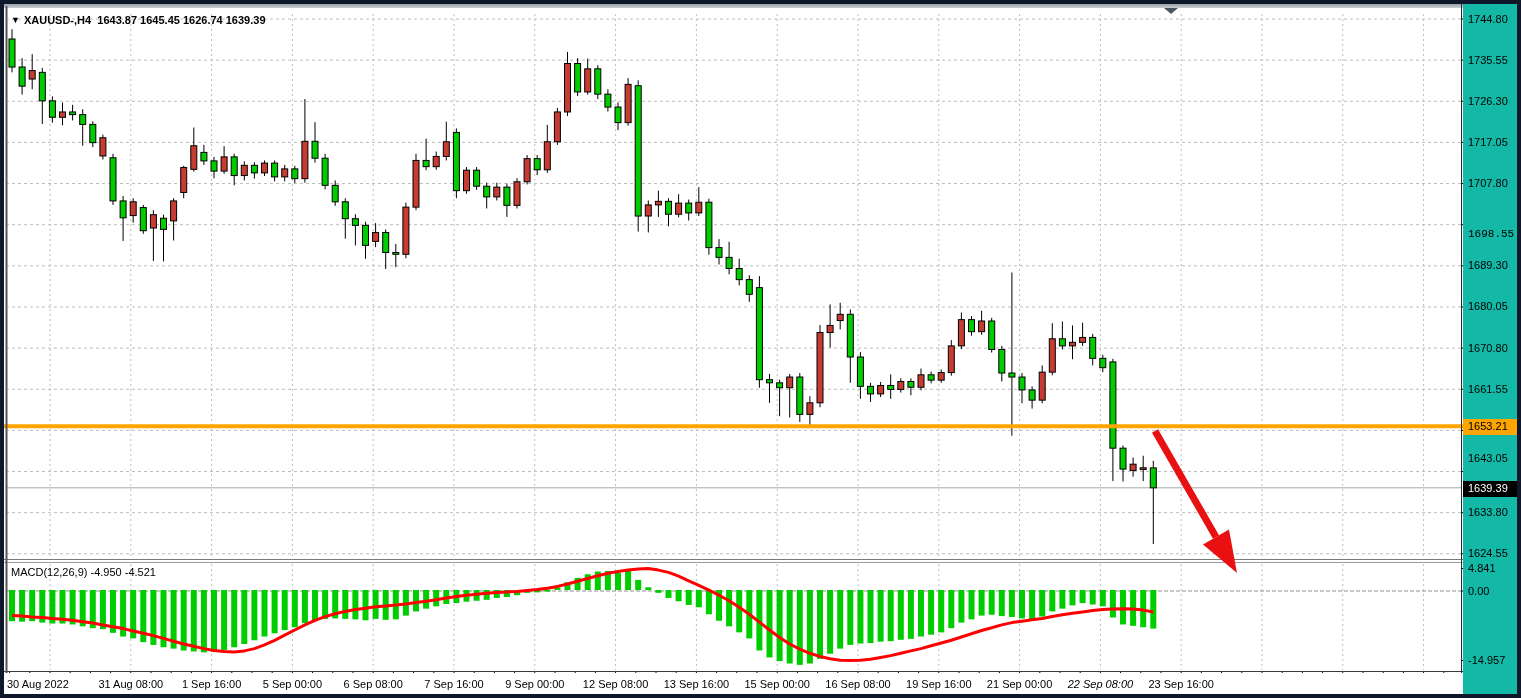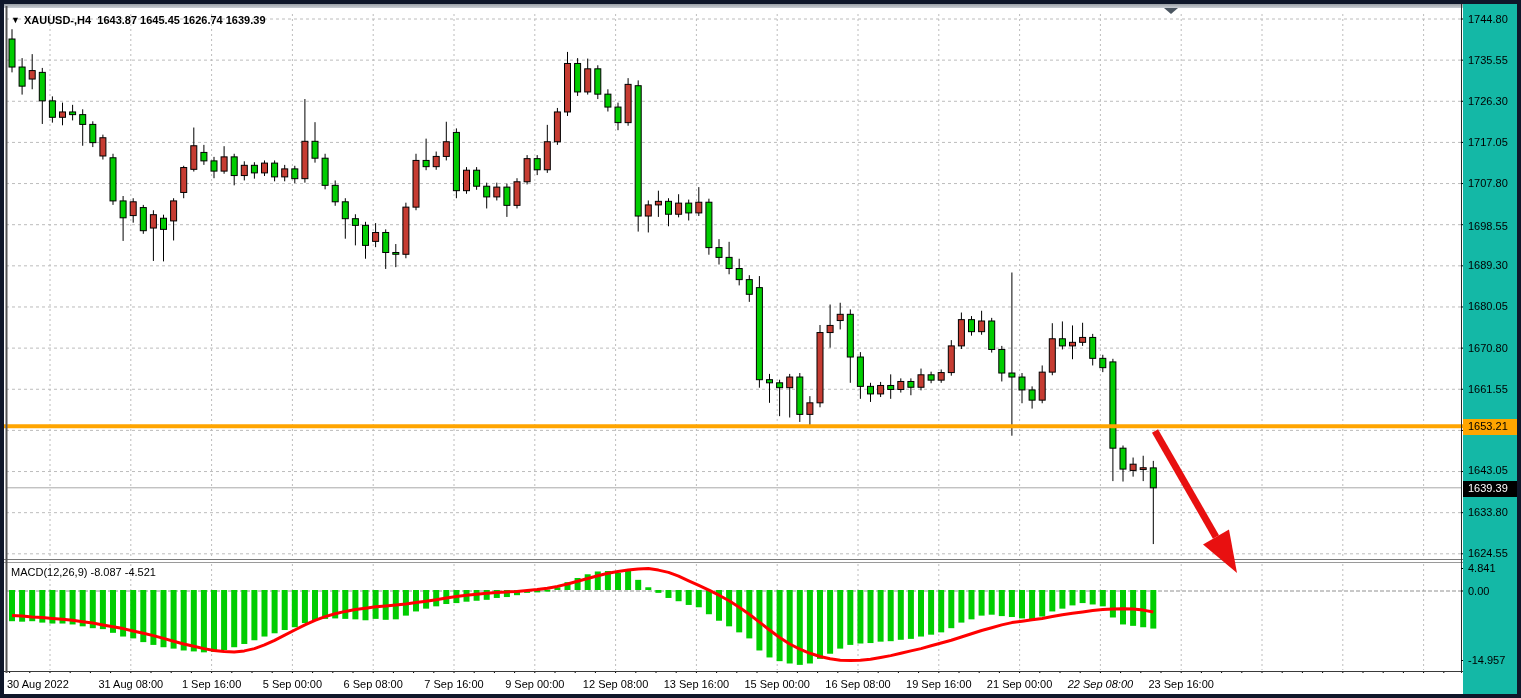--- a/index.html
+++ b/index.html
@@ -532,36 +532,36 @@
       <g>
         <line x1="1151" y1="427" x2="1212" y2="533" stroke="#e81010" stroke-width="7"></line>
         <polygon points="1233,569 1199.0,540.6 1225.0,525.4" fill="#e81010"></polygon>
       </g>
     </svg>
 
   <div class="overlay-label" id="chart-title">
     <span class="dd">▼</span><span>XAUUSD-,H4</span>&nbsp;&nbsp;<span>1643.87 1645.45 1626.74 1639.39</span>
   </div>
 
-  <div class="overlay-label" id="macd-title">MACD(12,26,9) -8.087 -4.521</div>
+  <div class="overlay-label" id="macd-title">MACD(12,26,9) -4.950 -4.521</div>
 
   <div id="price-axis">
     <div id="price-ticks">
         <div class="p-tick" style="top: 8.5px;">1744.80</div>
         <div class="p-tick" style="top: 49.6394px;">1735.55</div>
         <div class="p-tick" style="top: 90.7788px;">1726.30</div>
         <div class="p-tick" style="top: 131.918px;">1717.05</div>
         <div class="p-tick" style="top: 173.058px;">1707.80</div>
-        <div class="p-tick" style="top: 216px;">1698.55</div>
+        <div class="p-tick" style="top: 224px; font-family: Liberation Mono, monospace;">1698.55</div>
         <div class="p-tick" style="top: 255.336px;">1689.30</div>
         <div class="p-tick" style="top: 296.476px;">1680.05</div>
         <div class="p-tick" style="top: 337.615px;">1670.80</div>
         <div class="p-tick" style="top: 378.754px;">1661.55</div>
         <div class="p-tick" style="top: 419.894px;">1652.30</div>
-        <div class="p-tick" style="top: 460px;">1643.05</div>
+        <div class="p-tick" style="top: 448px;">1643.05</div>
         <div class="p-tick" style="top: 502.172px;">1633.80</div>
         <div class="p-tick" style="top: 543.312px;">1624.55</div>
       </div>
     <div id="macd-ticks">
         <div class="p-tick" style="top: 558.004px;">4.841</div>
         <div class="p-tick" style="top: 580.5px;">0.00</div>
         <div class="p-tick" style="top: 650.005px;">-14.957</div>
       </div>
     <div class="axis-flag" id="hline-flag" style="top:415px;">1653.21</div>
     <div class="axis-flag" id="bid-flag" style="top:477px;">1639.39</div>

